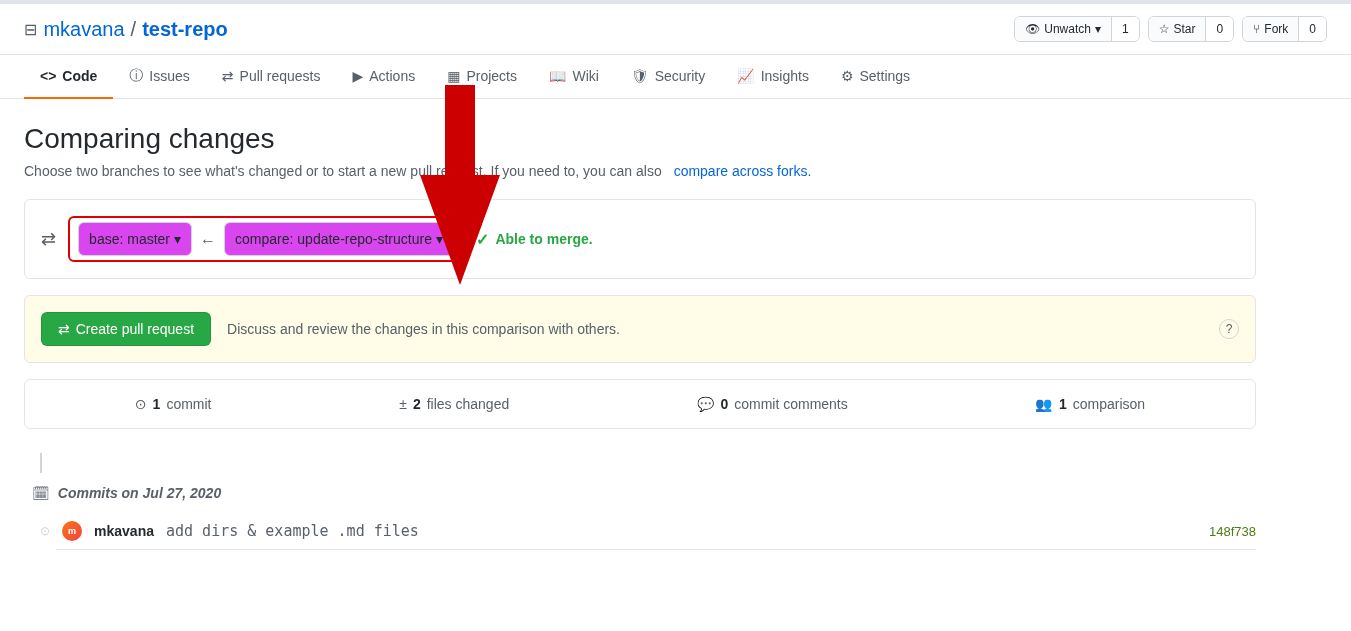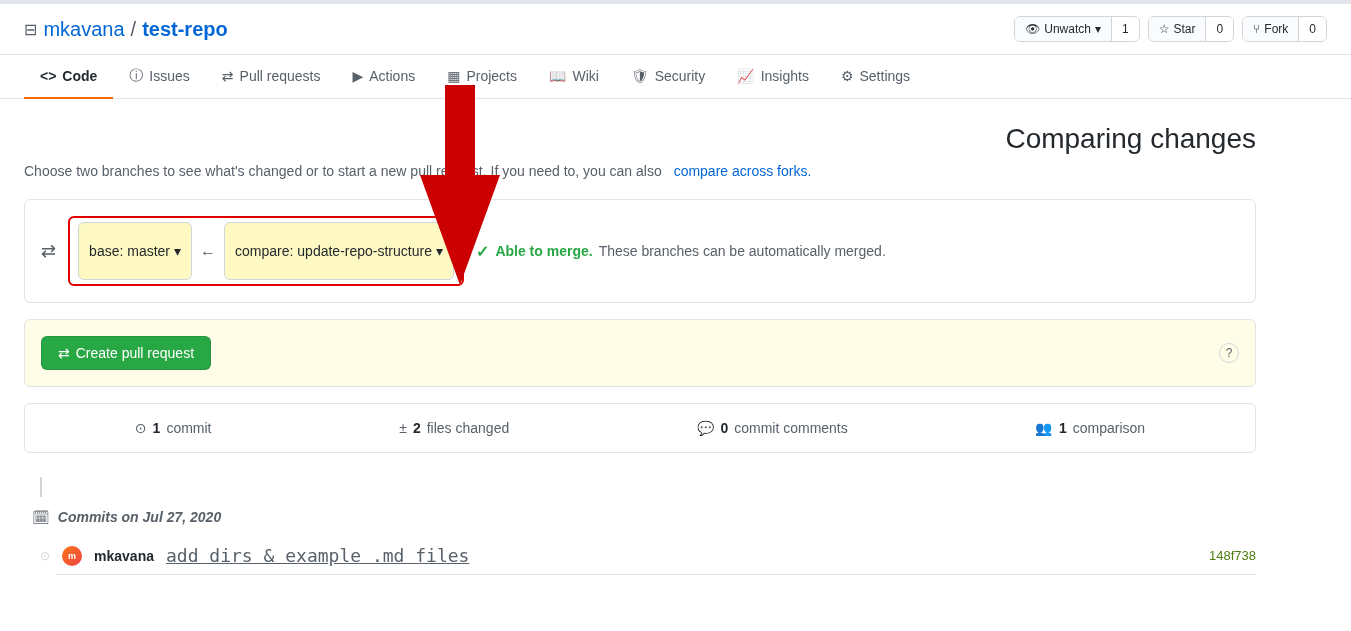--- a/index.html
+++ b/index.html
@@ -18,27 +18,27 @@
     .action-btn-group { display: flex; align-items: center; border: 1px solid #d1d5da; border-radius: 6px; overflow: hidden; }
     .action-btn { display: flex; align-items: center; gap: 4px; padding: 5px 10px; background: #fafbfc; font-size: 12px; color: #24292e; cursor: pointer; border: none; }
     .action-count { padding: 5px 10px; background: #fff; font-size: 12px; border-left: 1px solid #d1d5da; color: #24292e; }
 
     .nav-tabs { display: flex; padding: 0 24px; border-bottom: 1px solid #e1e4e8; gap: 0; }
     .nav-tab { display: flex; align-items: center; gap: 6px; padding: 12px 16px; font-size: 14px; color: #586069; text-decoration: none; cursor: pointer; border-bottom: 2px solid transparent; margin-bottom: -1px; white-space: nowrap; }
     .nav-tab.active { color: #24292e; border-bottom-color: #f66a0a; font-weight: 600; }
 
     .main { padding: 24px; max-width: 1280px; }
     
-    .page-title { font-size: 28px; font-weight: 400; margin-bottom: 8px; text-align: right; }
+    .page-title { font-size: 28px; font-weight: 400; margin-bottom: 8px; }
     .page-desc { font-size: 14px; color: #586069; margin-bottom: 20px; }
     .page-desc a { color: #0366d6; text-decoration: none; margin-left: 8px; }
 
     .compare-section { border: 1px solid #e1e4e8; border-radius: 6px; padding: 16px; margin-bottom: 16px; display: flex; align-items: center; gap: 12px; }
     .compare-box { border: 2px solid #e00000; border-radius: 6px; padding: 4px 8px; display: flex; align-items: center; gap: 8px; }
-    .branch-select { display: flex; align-items: center; gap: 4px; background: #fef9c3; border: 1px solid #d1d5da; border-radius: 6px; padding: 20px 10px; cursor: pointer; font-size: 14px; }
+    .branch-select { display: flex; align-items: center; gap: 4px; background: #d946ef; border: 1px solid #d1d5da; border-radius: 6px; padding: 8px 10px; cursor: pointer; font-size: 14px; }
     .arrow-icon { color: #586069; font-size: 16px; }
     
     .merge-status { display: flex; align-items: center; gap: 6px; }
     .check-icon { color: #28a745; font-size: 16px; font-weight: bold; }
     .merge-able { color: #28a745; font-weight: 600; text-align: center; }
     .merge-text { color: #586069; }
 
     .create-pr-section { border: 1px solid #e1e4e8; border-radius: 6px; padding: 16px; margin-bottom: 16px; background: #fffde7; display: flex; align-items: center; justify-content: space-between; }
     .create-pr-left { display: flex; align-items: center; gap: 16px; }
     .create-pr-btn { display: flex; align-items: center; gap: 6px; background: #28a745; color: #fff; border: 1px solid rgba(27,31,35,.15); border-radius: 6px; padding: 8px 16px; font-size: 14px; font-weight: 500; cursor: pointer; white-space: nowrap; }
@@ -50,21 +50,21 @@
     .stat-count { font-weight: 600; color: #24292e; }
     
     .commit-timeline { display: flex; flex-direction: column; }
     .timeline-header { display: flex; align-items: center; gap: 8px; margin-bottom: 12px; }
     .commit-date { font-size: 14px; font-weight: 600; color: #586069; font-style: italic; }
     
     .commit-list { margin-left: 32px; }
     .commit-item { display: flex; align-items: center; gap: 12px; padding: 8px 0; border-bottom: 1px solid #e1e4e8; }
     .avatar { width: 20px; height: 20px; border-radius: 50%; background: linear-gradient(135deg, #f97316, #ef4444); display: flex; align-items: center; justify-content: center; font-size: 10px; color: white; overflow: hidden; }
     .commit-author { font-weight: 600; color: #24292e; font-size: 14px; }
-    .commit-message { flex: 1; font-family: monospace; font-size: 18px; color: #586069; text-decoration: underline; }
+    .commit-message { flex: 1; font-family: monospace; font-size: 15px; color: #586069; }
     .commit-sha { font-family: Liberation Sans, sans-serif; font-size: 13px; color: #4d7c0f; text-decoration: none; }
 
     .page-wrapper { position: relative; }
   </style>
 </head>
 <body>
 
 <div class="page-wrapper">
 
   <div class="top-border"></div>
@@ -163,30 +163,30 @@
         </div>
         <span class="arrow-icon">←</span>
         <div class="branch-select">
           <span>compare: update-repo-structure</span>
           <span>▾</span>
         </div>
       </div>
       <div class="merge-status">
         <span class="check-icon">✓</span>
         <span class="merge-able">Able to merge.</span>
-        <span class="merge-text">These branches can be automatically merged.</span>
       </div>
     </div>
 
     <div class="create-pr-section">
       <div class="create-pr-left">
         <button class="create-pr-btn">
           <span>⇄</span>
           <span>Create pull request</span>
         </button>
+        <span class="create-pr-desc">Discuss and review the changes in this comparison with others.</span>
       </div>
       <div class="help-icon">?</div>
     </div>
 
     <div class="stats-section">
       <div class="stat-item">
         <span style="color:#586069;">⊙</span>
         <span class="stat-count">1</span>
         <span>commit</span>
       </div>

